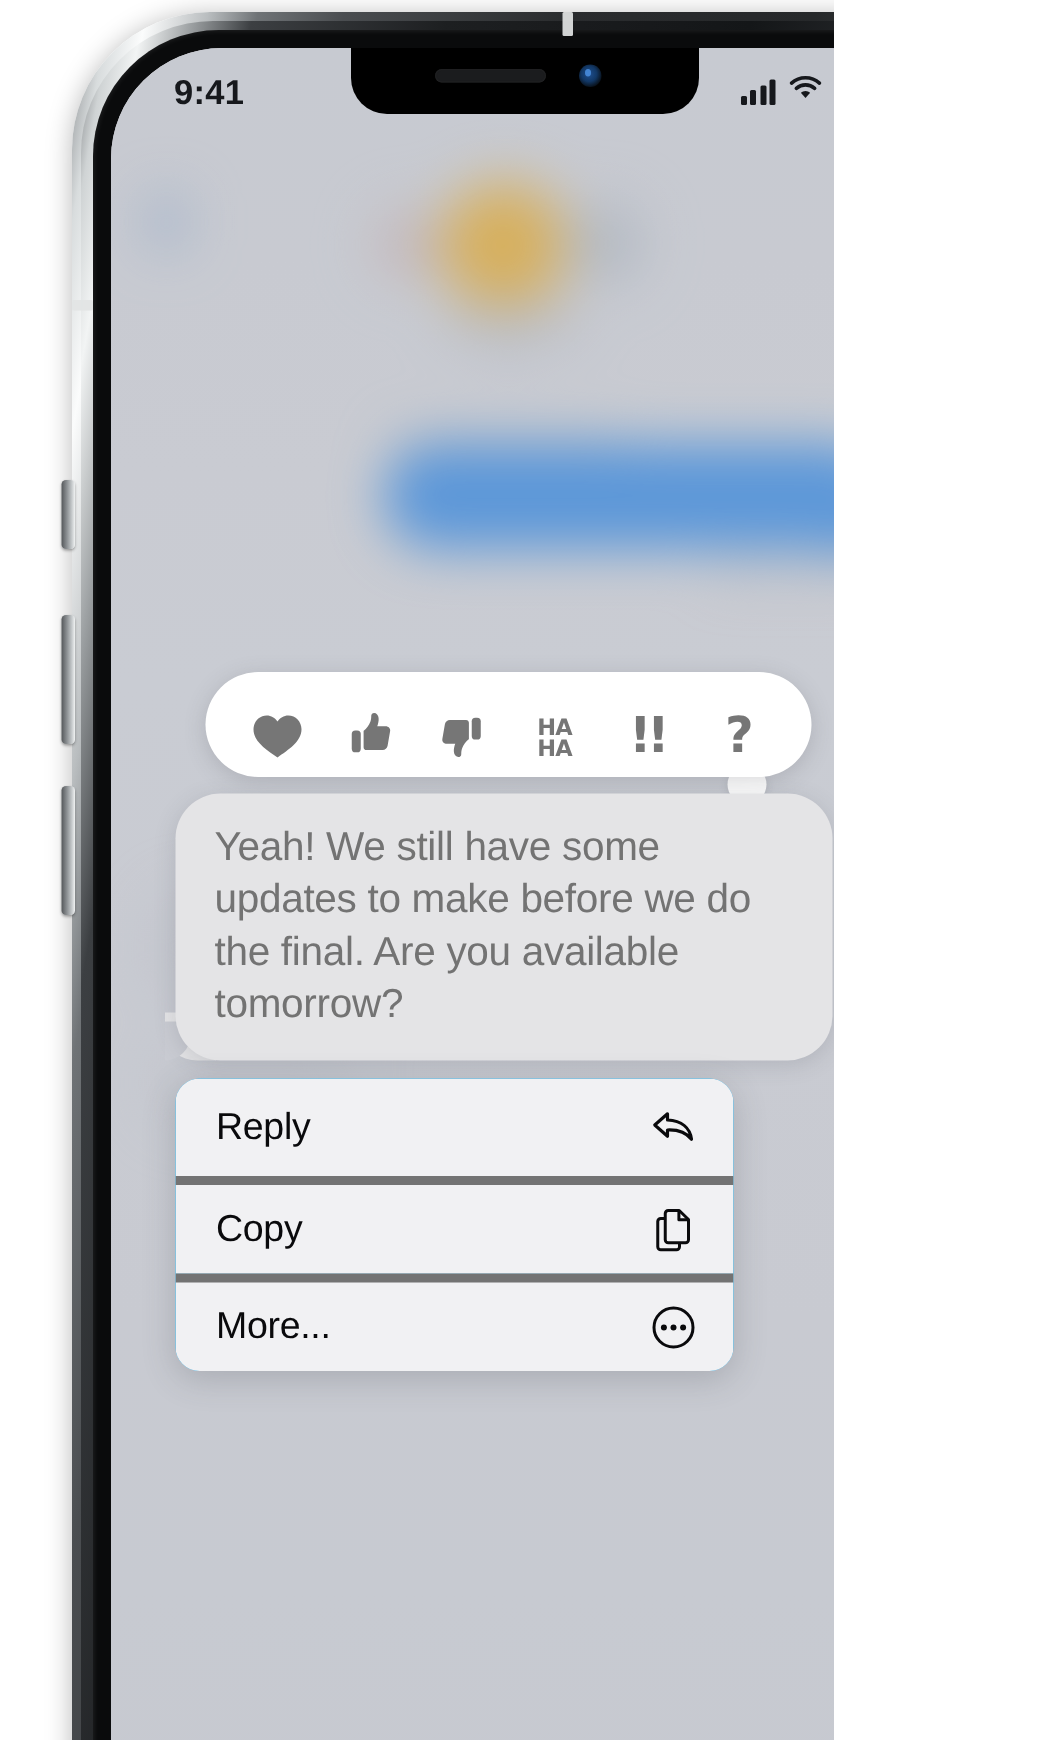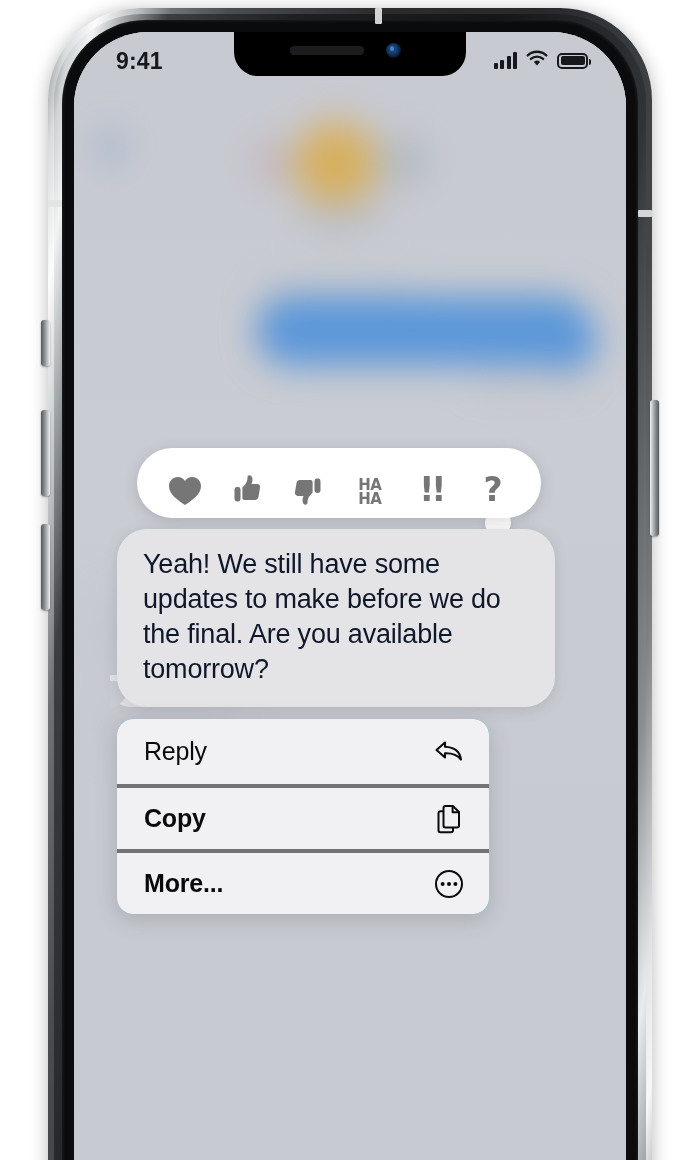--- a/index.html
+++ b/index.html
@@ -5,21 +5,21 @@
   html, body {
     margin: 0; padding: 0;
     width: 700px; height: 1160px;
     background: #ffffff;
     font-family: "Liberation Sans", sans-serif;
     overflow: hidden;
   }
 
   #stage {
     position: relative;
-    width: 700px;
+    width: 556px;
     height: 1160px;
     background: #ffffff;
     overflow: hidden;
   }
 
   
   .phone-outer {
     position: absolute;
     left: 48px;
     top: 8px;
@@ -323,21 +323,21 @@
     width: 438px;
     z-index: 22;
   }
   .msg-bubble {
     position: relative;
     background: #e4e4e6;
     border-radius: 30px;
     padding: 18px 26px 20px 26px;
     font-size: 27px;
     line-height: 35px;
-    color: #0f172a;
+    color: #737373;
     box-shadow: 0 3px 14px rgba(80,84,92,0.18);
     letter-spacing: -0.2px;
   }
   .msg-tail {
     position: absolute;
     left: -7px; bottom: 0;
     width: 34px; height: 32px;
     background: #e4e4e6;
     border-bottom-left-radius: 22px 18px;
     z-index: -1;
@@ -365,21 +365,21 @@
   .ctx-row {
     position: relative;
     height: 65px;
     display: flex;
     align-items: center;
     justify-content: space-between;
     padding: 0 25px 0 27px;
     box-sizing: border-box;
     background: #f1f1f3;
   }
-  .ctx-row + .ctx-row { border-top: 4px solid #737373; font-weight: bold; }
+  .ctx-row + .ctx-row { border-top: 6px solid #737373; }
   .ctx-label {
     font-size: 25px;
     color: #0a0a0c;
     letter-spacing: -0.2px;
   }
   .ctx-icon {
     width: 30px; height: 30px;
     color: #0a0a0c;
     display: flex; align-items: center; justify-content: center;
   }

